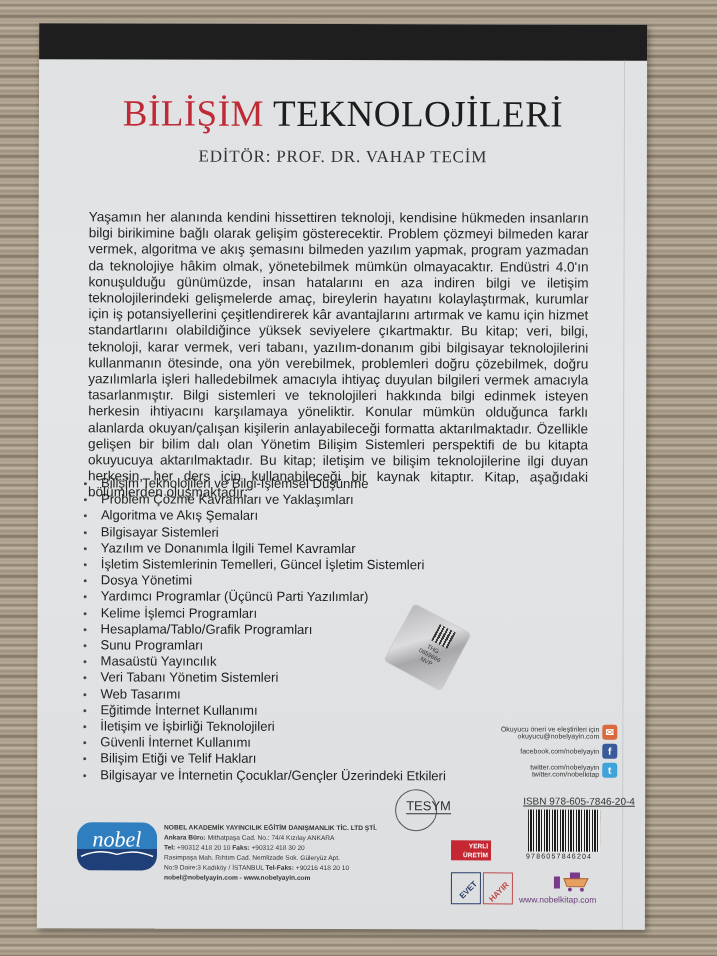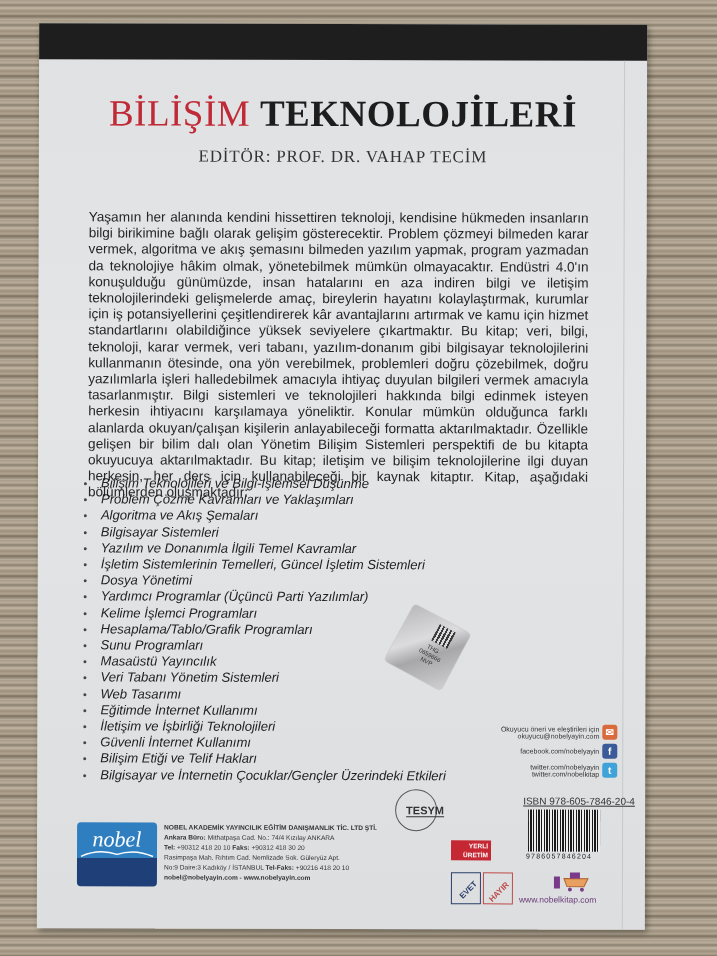--- a/index.html
+++ b/index.html
@@ -19,32 +19,32 @@
     position:absolute; left:0; top:0; width:100%; height:36px; background:#1e1e1e;
   }
   .spine-line {
     position:absolute; right:22px; top:36px; bottom:0; width:1px; background:#c6c9cb;
   }
   .title {
     position:absolute; left:0; width:100%; top:68px; text-align:center;
     font-family: "Liberation Serif", serif; font-size:37px; letter-spacing:0.5px;
   }
   .title .red { color:#c02a36;text-align:center; }
-  .title .dark { color:#1d1d1d;font-weight:bold; }
+  .title .dark { color:#1d1d1d; }
   .editor {
     position:absolute; left:0; width:100%; top:123px; text-align:center;
     font-family:"Liberation Serif", serif; font-size:17px; color:#333; letter-spacing:0.8px;
   }
   .desc {
     position:absolute; left:50px; top:146px; width:500px;
     font-size:13.6px; line-height:16.2px; color:#262626; text-align:justify;margin-top:40px;
   }
   .chapters {
     position:absolute; left:44px; top:452px; margin:0; padding:0; list-style:none;
-    font-size:13.1px; line-height:16.2px; color:#222;font-style:italic;
+    font-size:13.1px; line-height:16.2px; color:#222;
   }
   .chapters li { position:relative; padding-left:19px; }
   .chapters li::before {
     content:""; position:absolute; left:2px; top:7px; width:3px; height:3px; background:#444; border-radius:50%;
   }
   .hologram {
     position:absolute; left:358px; top:591px; width:64px; height:64px;
     transform: rotate(28deg);
     background: linear-gradient(135deg,#b9b9bc,#dcdcde 40%,#a7a7aa 60%,#cfcfd1);
     border-radius:4px; box-shadow:0 0 1px #777;
@@ -67,33 +67,33 @@
   .ic-tw { background:#3fa3d9; }
   .isbn { position:absolute; left:486px; top:771px; font-size:10px; color:#333;text-decoration:underline; }
   .barcode {
     position:absolute; left:491px; top:785px; width:72px; height:42px;
     background: repeating-linear-gradient(90deg,#1a1a1a 0 1px,#eee 1px 2px,#1a1a1a 2px 4px,#eee 4px 5px,#1a1a1a 5px 6px,#eee 6px 8px);
   }
   .barcode-num { position:absolute; left:489px; top:828px; font-size:7px; color:#222; letter-spacing:1.2px; }
   .cart { position:absolute; left:515px; top:846px; width:40px; height:22px; }
   .site { position:absolute; left:482px; top:870px; font-size:8.5px; color:#6a3a7a; }
   .nobel-logo {
-    position:absolute; left:40px; top:799px; width:80px; height:64px; border-radius:4px;
+    position:absolute; left:40px; top:799px; width:80px; height:48px; border-radius:15px;
     background: linear-gradient(180deg,#2f7fc0 0%,#2f7fc0 55%,#1f3f78 56%,#1f3f78 100%);
     overflow:hidden;
   }
   .nobel-logo .txt { position:absolute; left:0; width:100%; top:4px; text-align:center; color:#fff; font-family:"Liberation Serif",serif; font-style:italic; font-size:22px; }
   .nobel-logo svg { position:absolute; left:0; top:26px; }
   .publisher { position:absolute; left:127px; top:799px; font-size:6.6px; line-height:10px; color:#333; }
   .publisher .b { font-weight:bold; }
   .seal {
     position:absolute; left:358px; top:765px; width:40px; height:40px;
     border:1px solid #555; border-radius:50%; font-size:5px; color:#444; text-align:center;
   }
-  .seal .tsym { position:absolute; left:10px; top:14px; font-size:11px; font-weight:bold; color:#333; border-bottom:1px solid #333; }
+  .seal .tsym { position:absolute; left:10px; top:8px; font-size:13px; font-weight:normal; color:#333; border-bottom:1px solid #333; }
   .yerli {
     position:absolute; left:414px; top:816px; width:40px; height:20px; background:#c52733; color:#fff;
     font-size:6.5px; font-weight:bold; line-height:9px; text-align:right; padding-right:3px; box-sizing:border-box; padding-top:1px;
   }
   .evet {
     position:absolute; left:414px; top:848px; width:28px; height:30px; border:1.5px solid #2a3f6a; font-size:6px; color:#2a3f6a; font-weight:bold;
   }
   .evet span { position:absolute; left:6px; top:12px; transform:rotate(-45deg); font-size:8px; }
   .hayir {
     position:absolute; left:446px; top:848px; width:28px; height:30px; border:1.5px solid #c04a4a; font-size:6px; color:#c04a4a; font-weight:bold;

